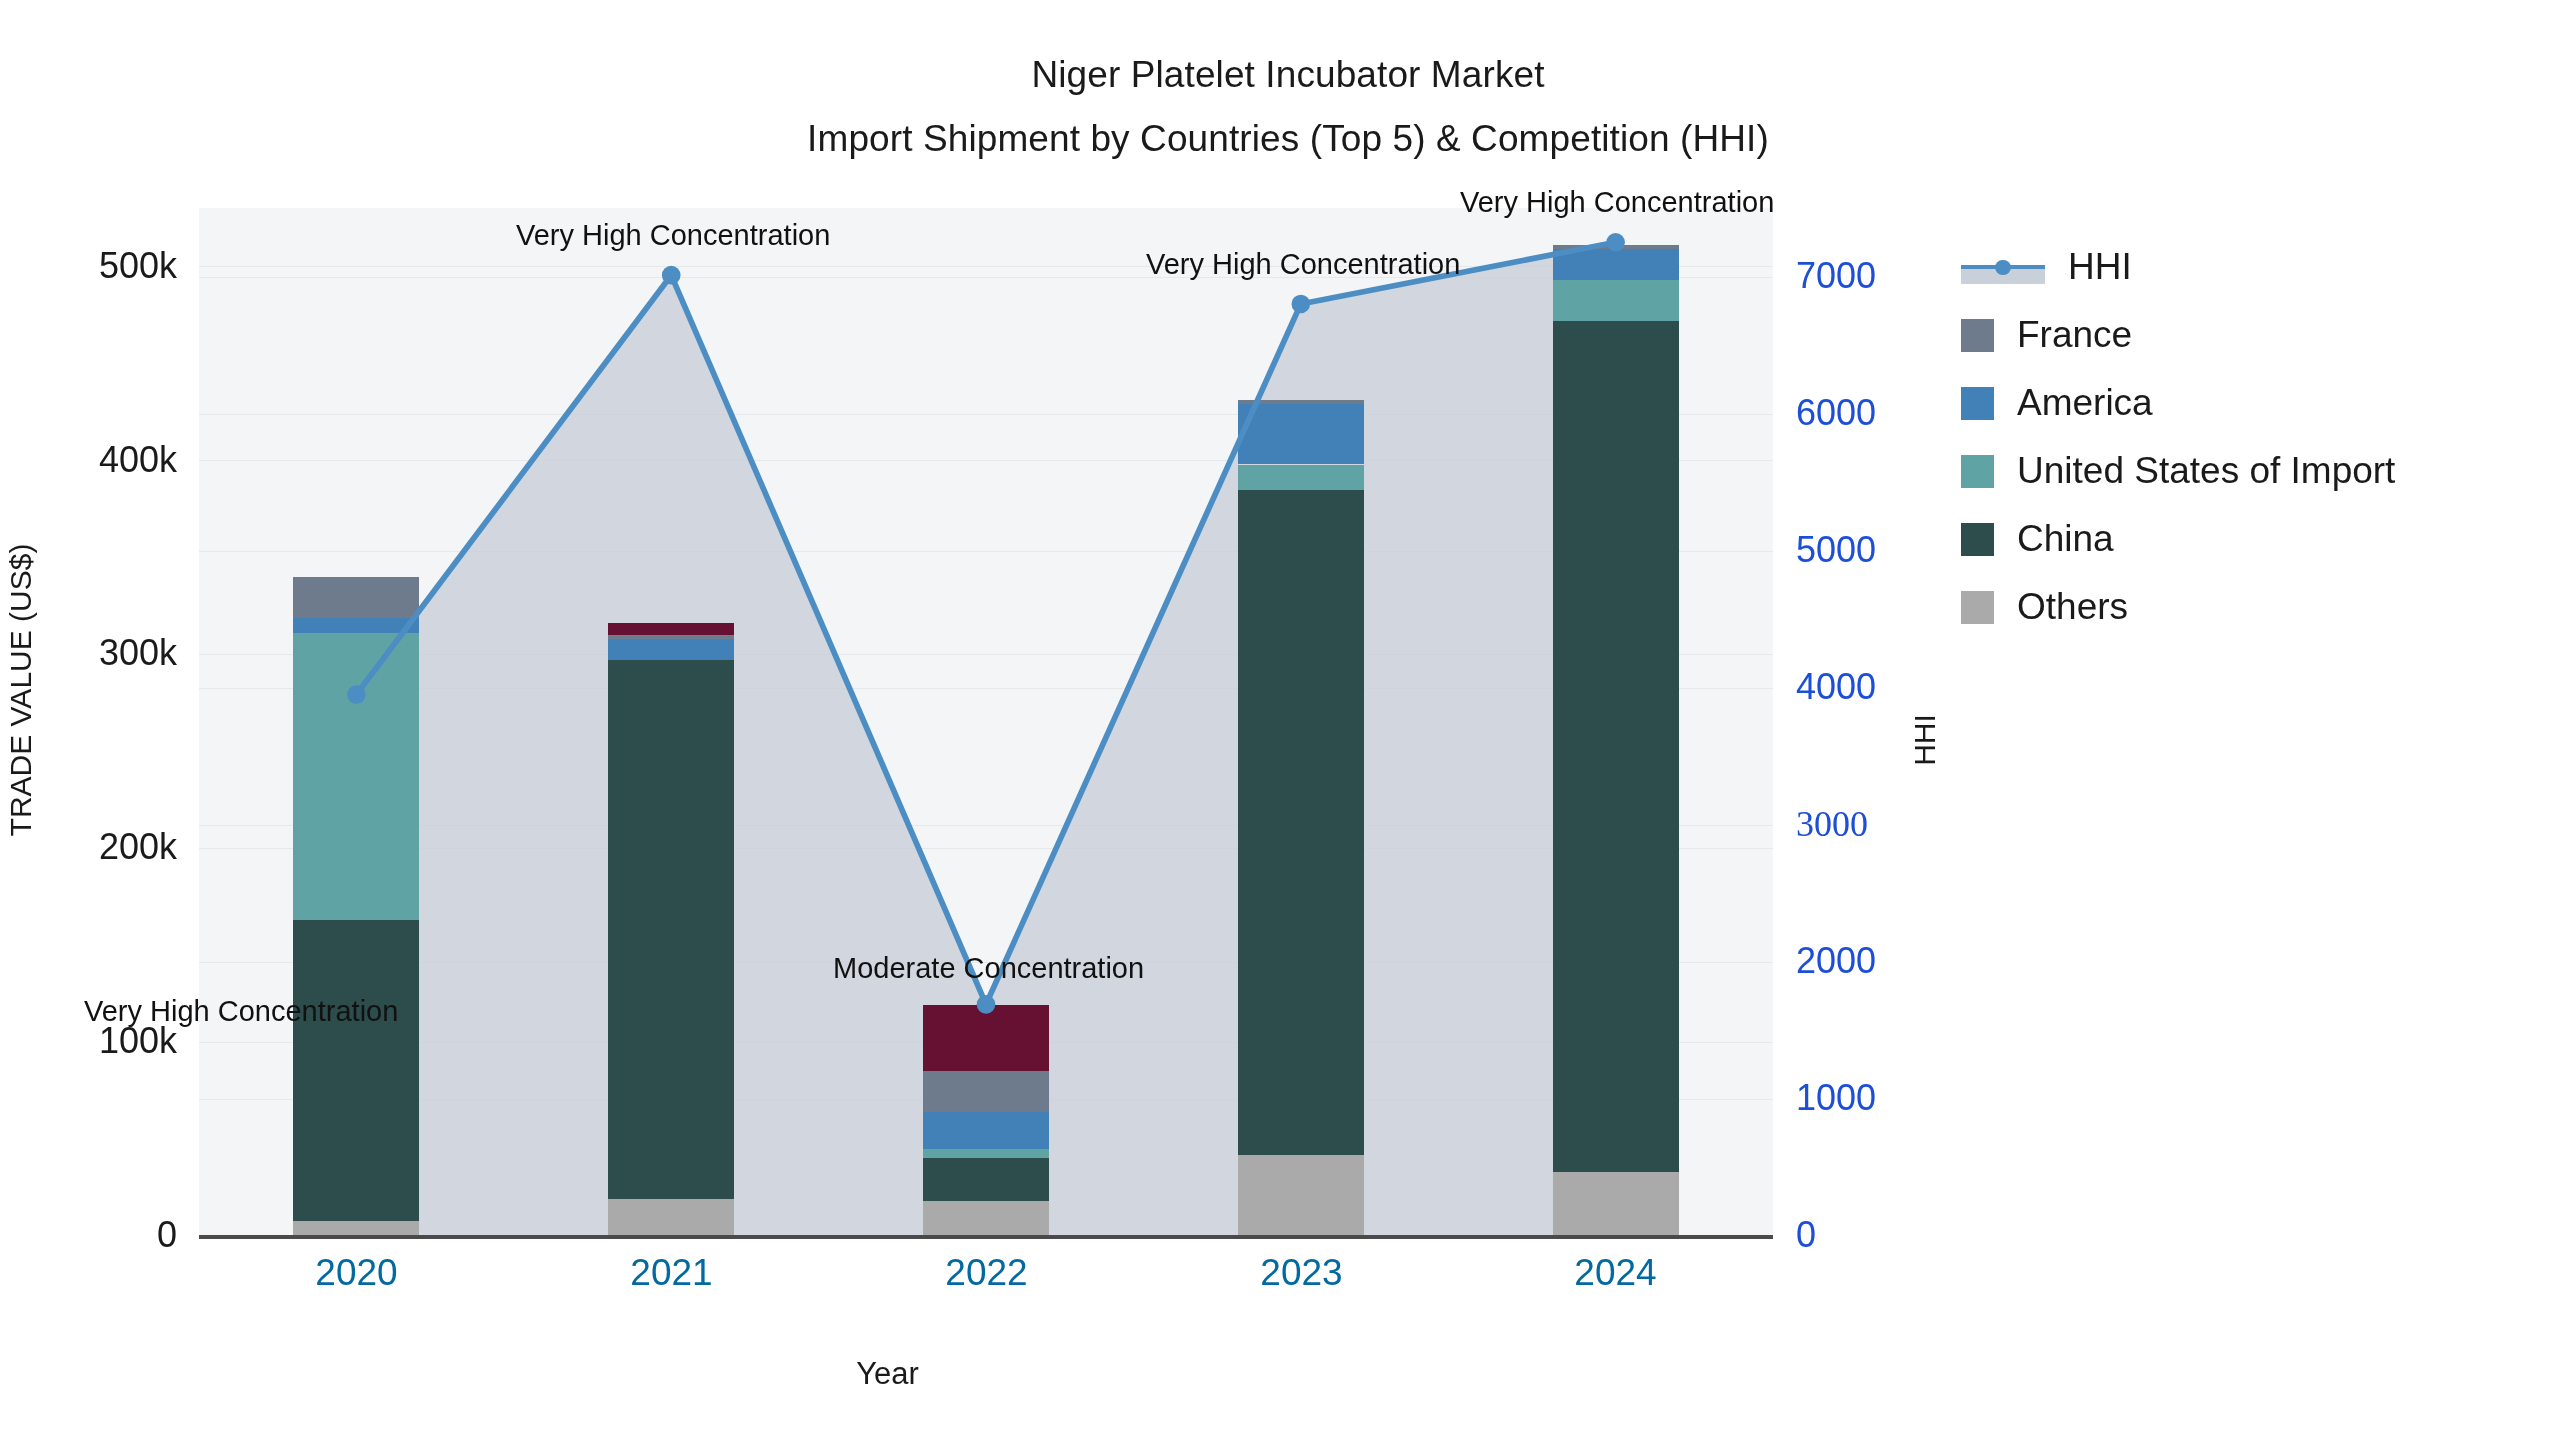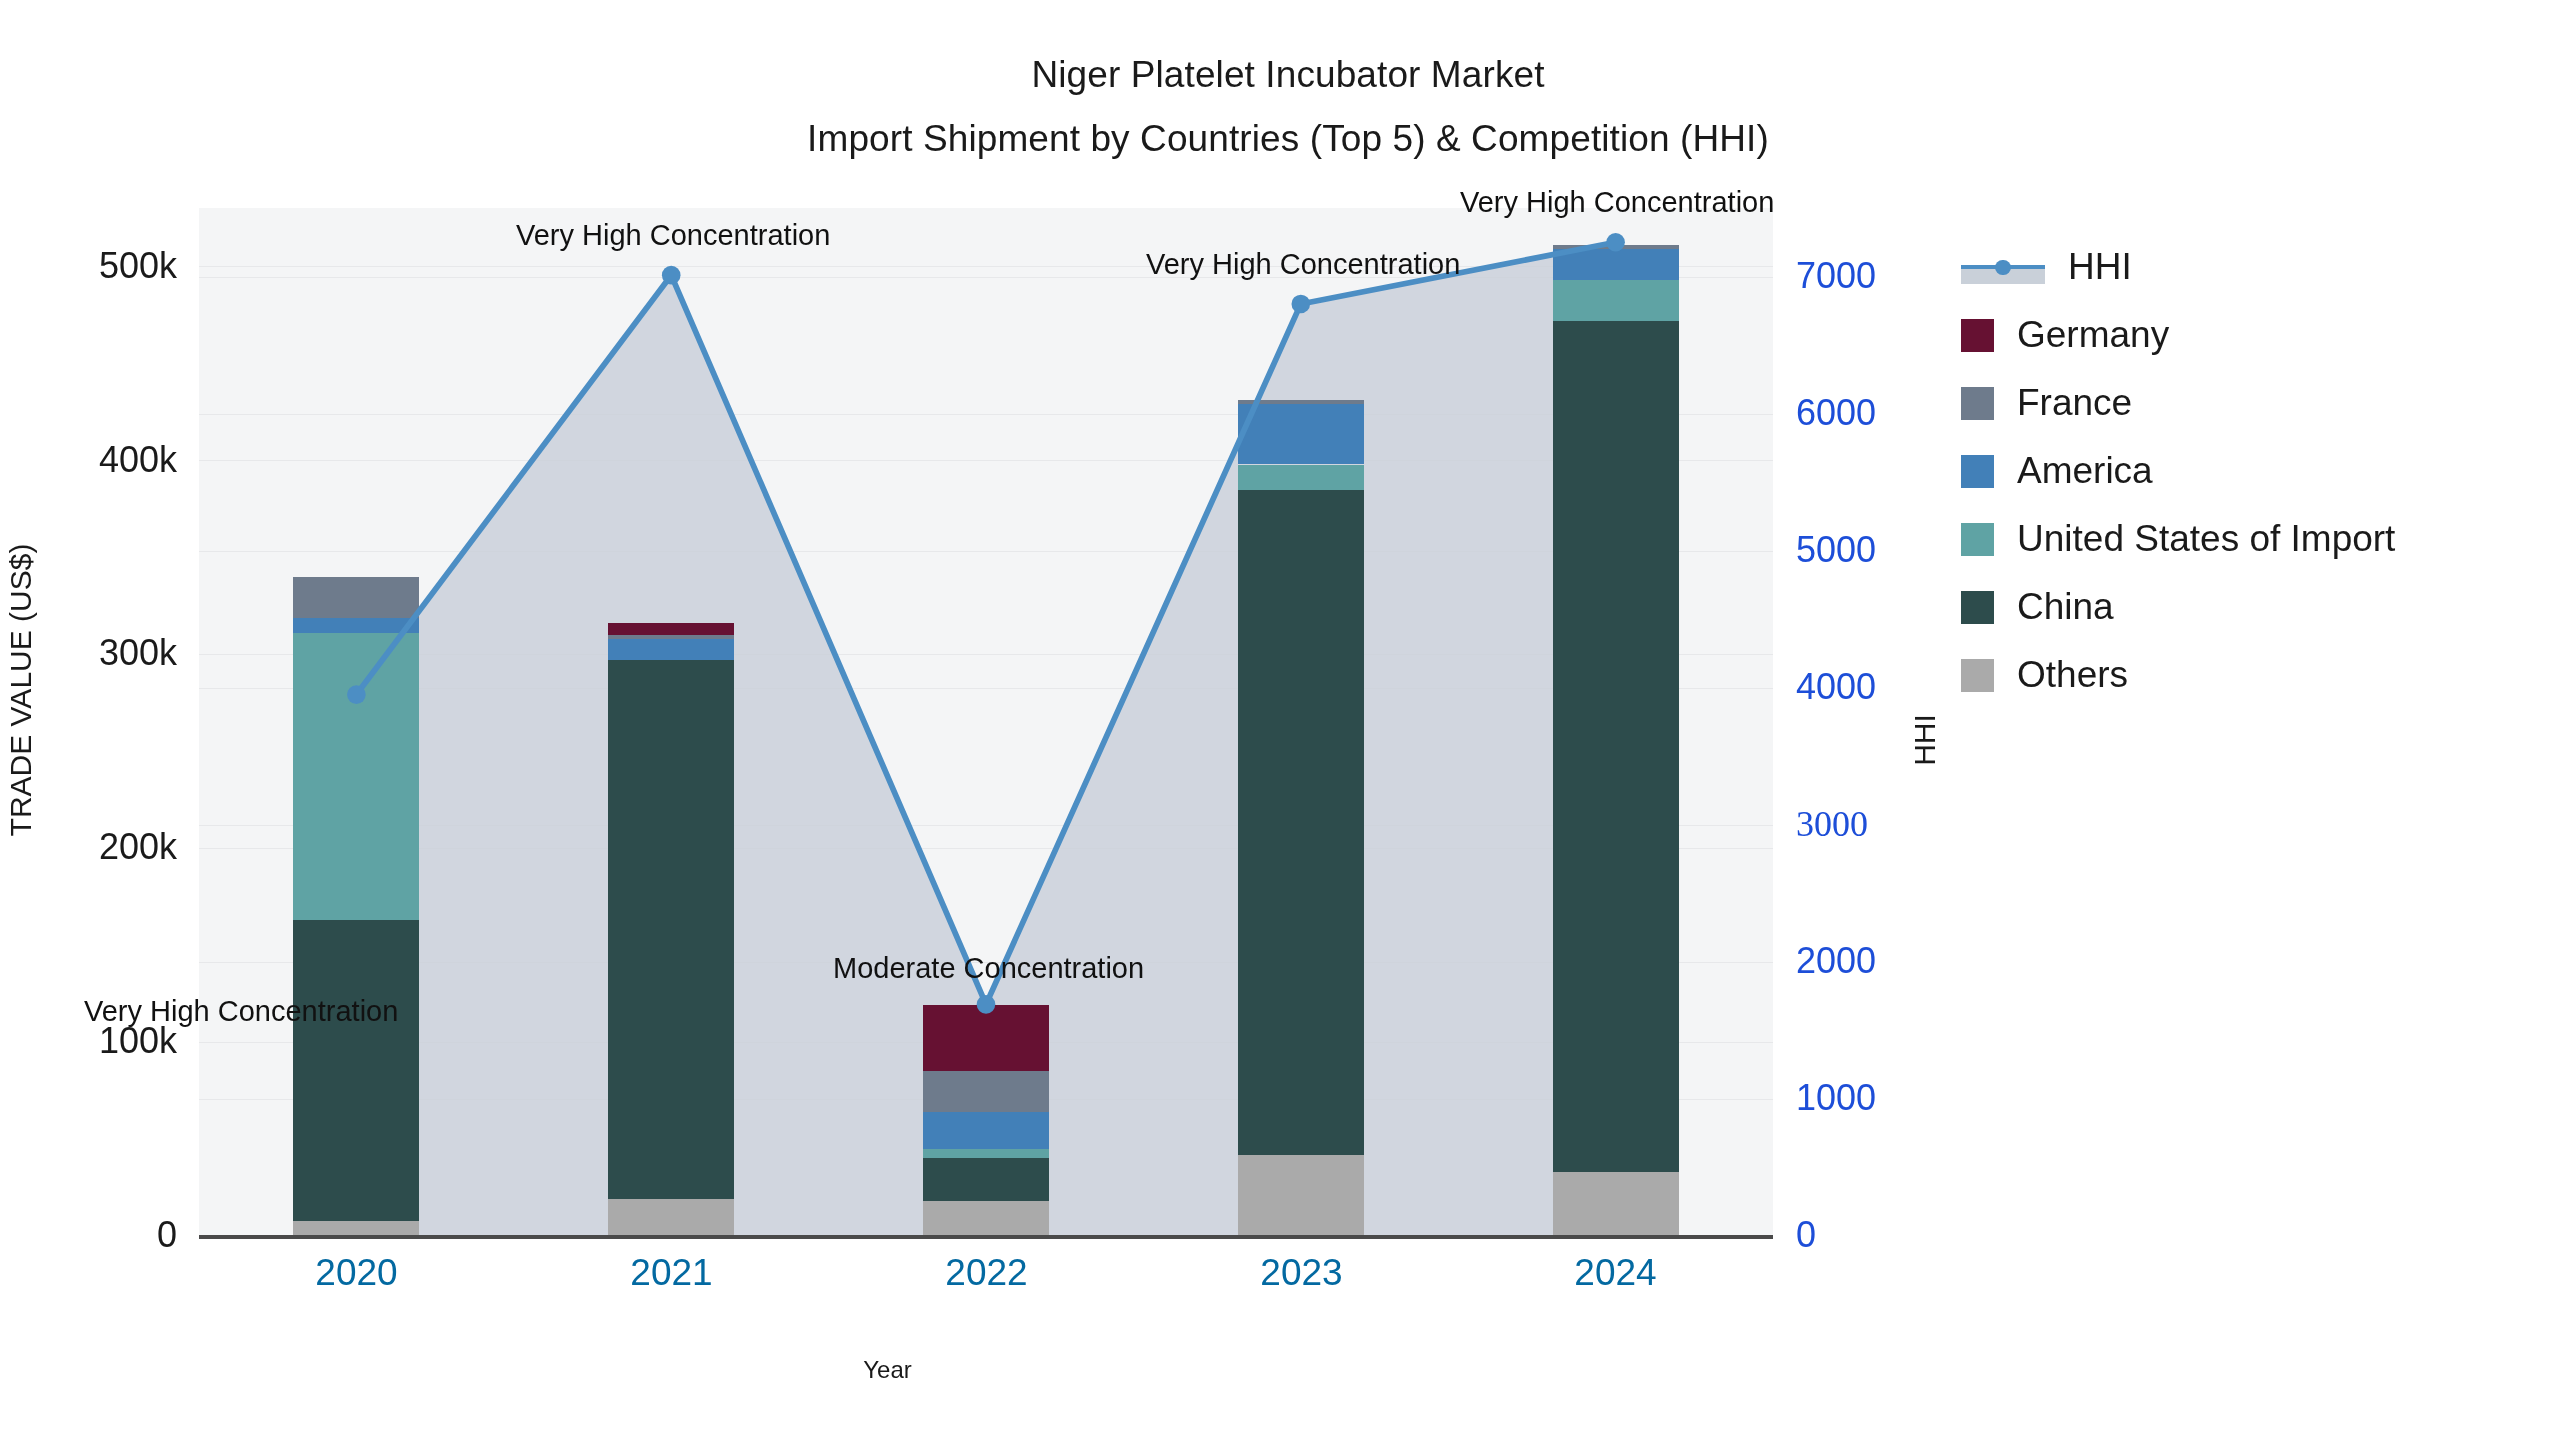--- a/index.html
+++ b/index.html
@@ -22,21 +22,21 @@
   
   .bar-group{position:absolute;bottom:0;width:126px;}
   .seg{position:absolute;width:100%;left:0;}
   .ytick-l{position:absolute;width:143px;left:34px;text-align:right;font-size:36px;color:#1a1a1a;transform:translateY(-50%);white-space:nowrap;}
   .ytick-r{position:absolute;left:1796px;text-align:left;font-size:36px;color:#1d4ed8;transform:translateY(-50%);white-space:nowrap;}
   .xtick{position:absolute;top:1252px;width:215px;text-align:center;font-size:37px;color:#0369a1;}
 
   
   #ylabel-left{position:absolute;left:-130px;top:673px;width:301px;text-align:center;font-size:30px;color:#1a1a1a;transform:rotate(-90deg);}
   #ylabel-right{position:absolute;left:1846px;top:723px;width:157px;text-align:center;font-size:30px;color:#1a1a1a;transform:rotate(-90deg);}
-  #xlabel{position:absolute;left:0;right:801px;top:1356px;text-align:center;font-size:24px;color:#1a1a1a;}
+  #xlabel{position:absolute;left:0;right:801px;top:1356px;text-align:center;font-size:31px;color:#1a1a1a;}
 
   
   .annot{position:absolute;font-size:29px;color:#111;white-space:nowrap;}
 
   
   #legend{position:absolute;left:1961px;top:233px;width:601px;}
   .legend-row{display:flex;align-items:center;height:68px;}
   .legend-swatch{width:33px;height:33px;margin-right:23px;flex:0 0 auto;}
   .legend-line{position:relative;width:84px;height:33px;margin-right:23px;flex:0 0 auto;}
   .legend-line .lfill{position:absolute;left:0;top:16.5px;width:84px;height:16.5px;background:#c9d0d9;}
@@ -160,24 +160,20 @@
   <div id="legend">
       <div class="legend-row">
         <span class="legend-line">
           <span class="lfill"></span>
           <span class="lstroke"></span>
           <span class="ldot"></span>
         </span>
         <span class="legend-label">HHI</span>
       </div>
       <div class="legend-row">
-        <span class="legend-swatch" style="background:#661132"></span>
-        <span class="legend-label">Germany</span>
-      </div>
-      <div class="legend-row">
         <span class="legend-swatch" style="background:#6e7b8c"></span>
         <span class="legend-label">France</span>
       </div>
       <div class="legend-row">
         <span class="legend-swatch" style="background:#4280b8"></span>
         <span class="legend-label">America</span>
       </div>
       <div class="legend-row">
         <span class="legend-swatch" style="background:#5fa3a4"></span>
         <span class="legend-label">United States of Import</span>

